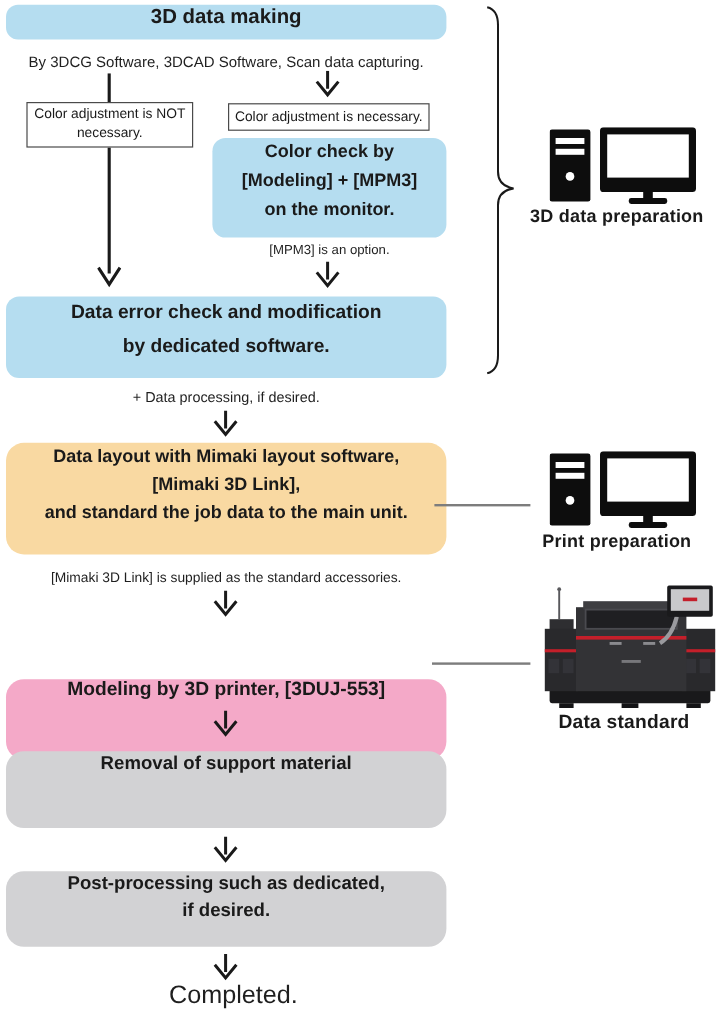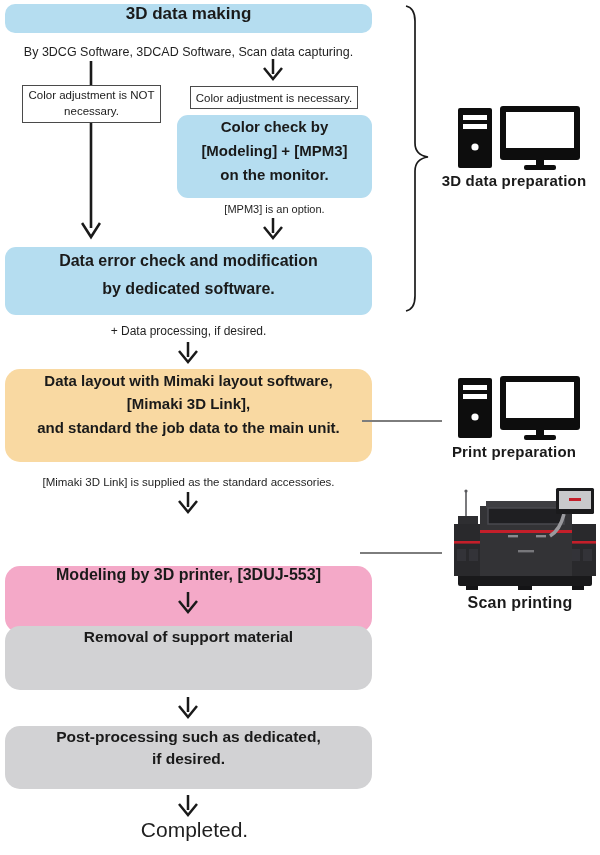--- a/index.html
+++ b/index.html
@@ -171,15 +171,15 @@
     <rect x="36" y="22" width="76" height="16" fill="#1f1f22" stroke="#4a4a4f" stroke-width="1.5"></rect>
     <rect x="28" y="44" width="92" height="3" fill="#c41f2a"></rect>
     <rect x="56" y="49" width="10" height="2.4" fill="#8a8a8e"></rect>
     <rect x="84" y="49" width="10" height="2.4" fill="#8a8a8e"></rect>
     <rect x="66" y="64" width="16" height="2.4" fill="#77777b"></rect>
     <path d="M112 28 Q108 44 98 50" stroke="#9a9a9e" stroke-width="3.5" fill="none"></path>
     <rect x="104" y="2" width="38" height="26" rx="1.5" fill="#1a1a1c"></rect>
     <rect x="107" y="5" width="32" height="18" fill="#c9c9cb"></rect>
     <rect x="117" y="12" width="12" height="3" fill="#c41f2a"></rect>
   </svg>
-  <div class="abs lbl" style="left:440px;top:594px;width:160px;font-size:16px;">Scan printing</div>
+  <div class="abs lbl" style="left:440px;top:594px;width:160px;font-size:16px;">Data standard</div>
 
 </div>
 
 </body></html>

